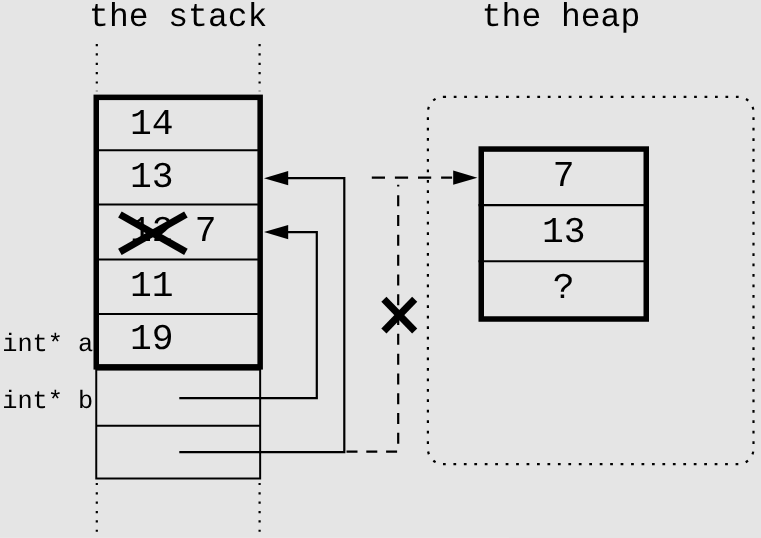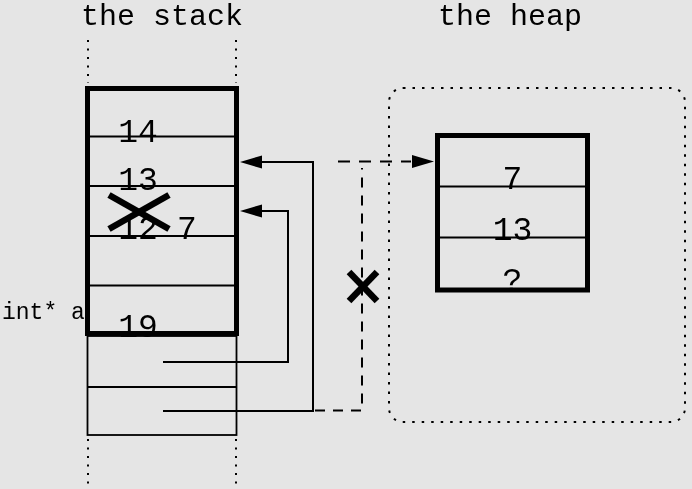--- a/index.html
+++ b/index.html
@@ -8,37 +8,39 @@
     width:692px;height:489px;
     background:#e5e5e5;
     font-family:Liberation Mono, monospace;
     color:#000;
     overflow:hidden;
     padding-left:43px;
   }
   .txt{position:absolute;white-space:nowrap;color:#000;}
   .title{font-size:30px;line-height:30px;text-align:center;width:210px;}
   .varlabel{font-size:23px;line-height:32px;}
-  .cellval{font-size:33px;text-align:center;margin-top:20px;}
+  .cellval{font-size:33px;text-align:center;}
   svg{position:absolute;left:0;top:0;}
 </style>
 </head>
 <body>
 
 <div id="canvas">
 
   <div class="txt title" style="left:57px;top:2px;">the stack</div>
   <div class="txt title" style="left:405px;top:2px;">the heap</div>
 
   <div class="txt varlabel" style="left:2px;top:297px;">int* a</div>
+  <div class="txt varlabel" style="left:2px;top:349px;">int* b</div>
 
   <div class="txt cellval" style="left:92px;top:90px;width:92px;line-height:47px;">14</div>
   <div class="txt cellval" style="left:92px;top:137px;width:92px;line-height:49px;">13</div>
   <div class="txt cellval" style="left:92px;top:186px;width:92px;line-height:50px;">12</div>
   <div class="txt cellval" style="left:172px;top:186px;width:30px;line-height:50px;">7</div>
+  <div class="txt cellval" style="left:92px;top:236px;width:92px;line-height:49px;">11</div>
   <div class="txt cellval" style="left:92px;top:286px;width:92px;line-height:46px;">19</div>
 
   <div class="txt cellval" style="left:440px;top:135px;width:145px;line-height:51px;">7</div>
   <div class="txt cellval" style="left:440px;top:186px;width:145px;line-height:51px;">13</div>
   <div class="txt cellval" style="left:440px;top:237px;width:145px;line-height:52px;">?</div>
 
   <svg width="692" height="489" viewBox="0 0 692 489">
 
     <line x1="88" y1="40" x2="88" y2="83" stroke="#000" stroke-width="2" stroke-dasharray="2 6.5"></line>
     <line x1="236" y1="40" x2="236" y2="83" stroke="#000" stroke-width="2" stroke-dasharray="2 6.5"></line>

